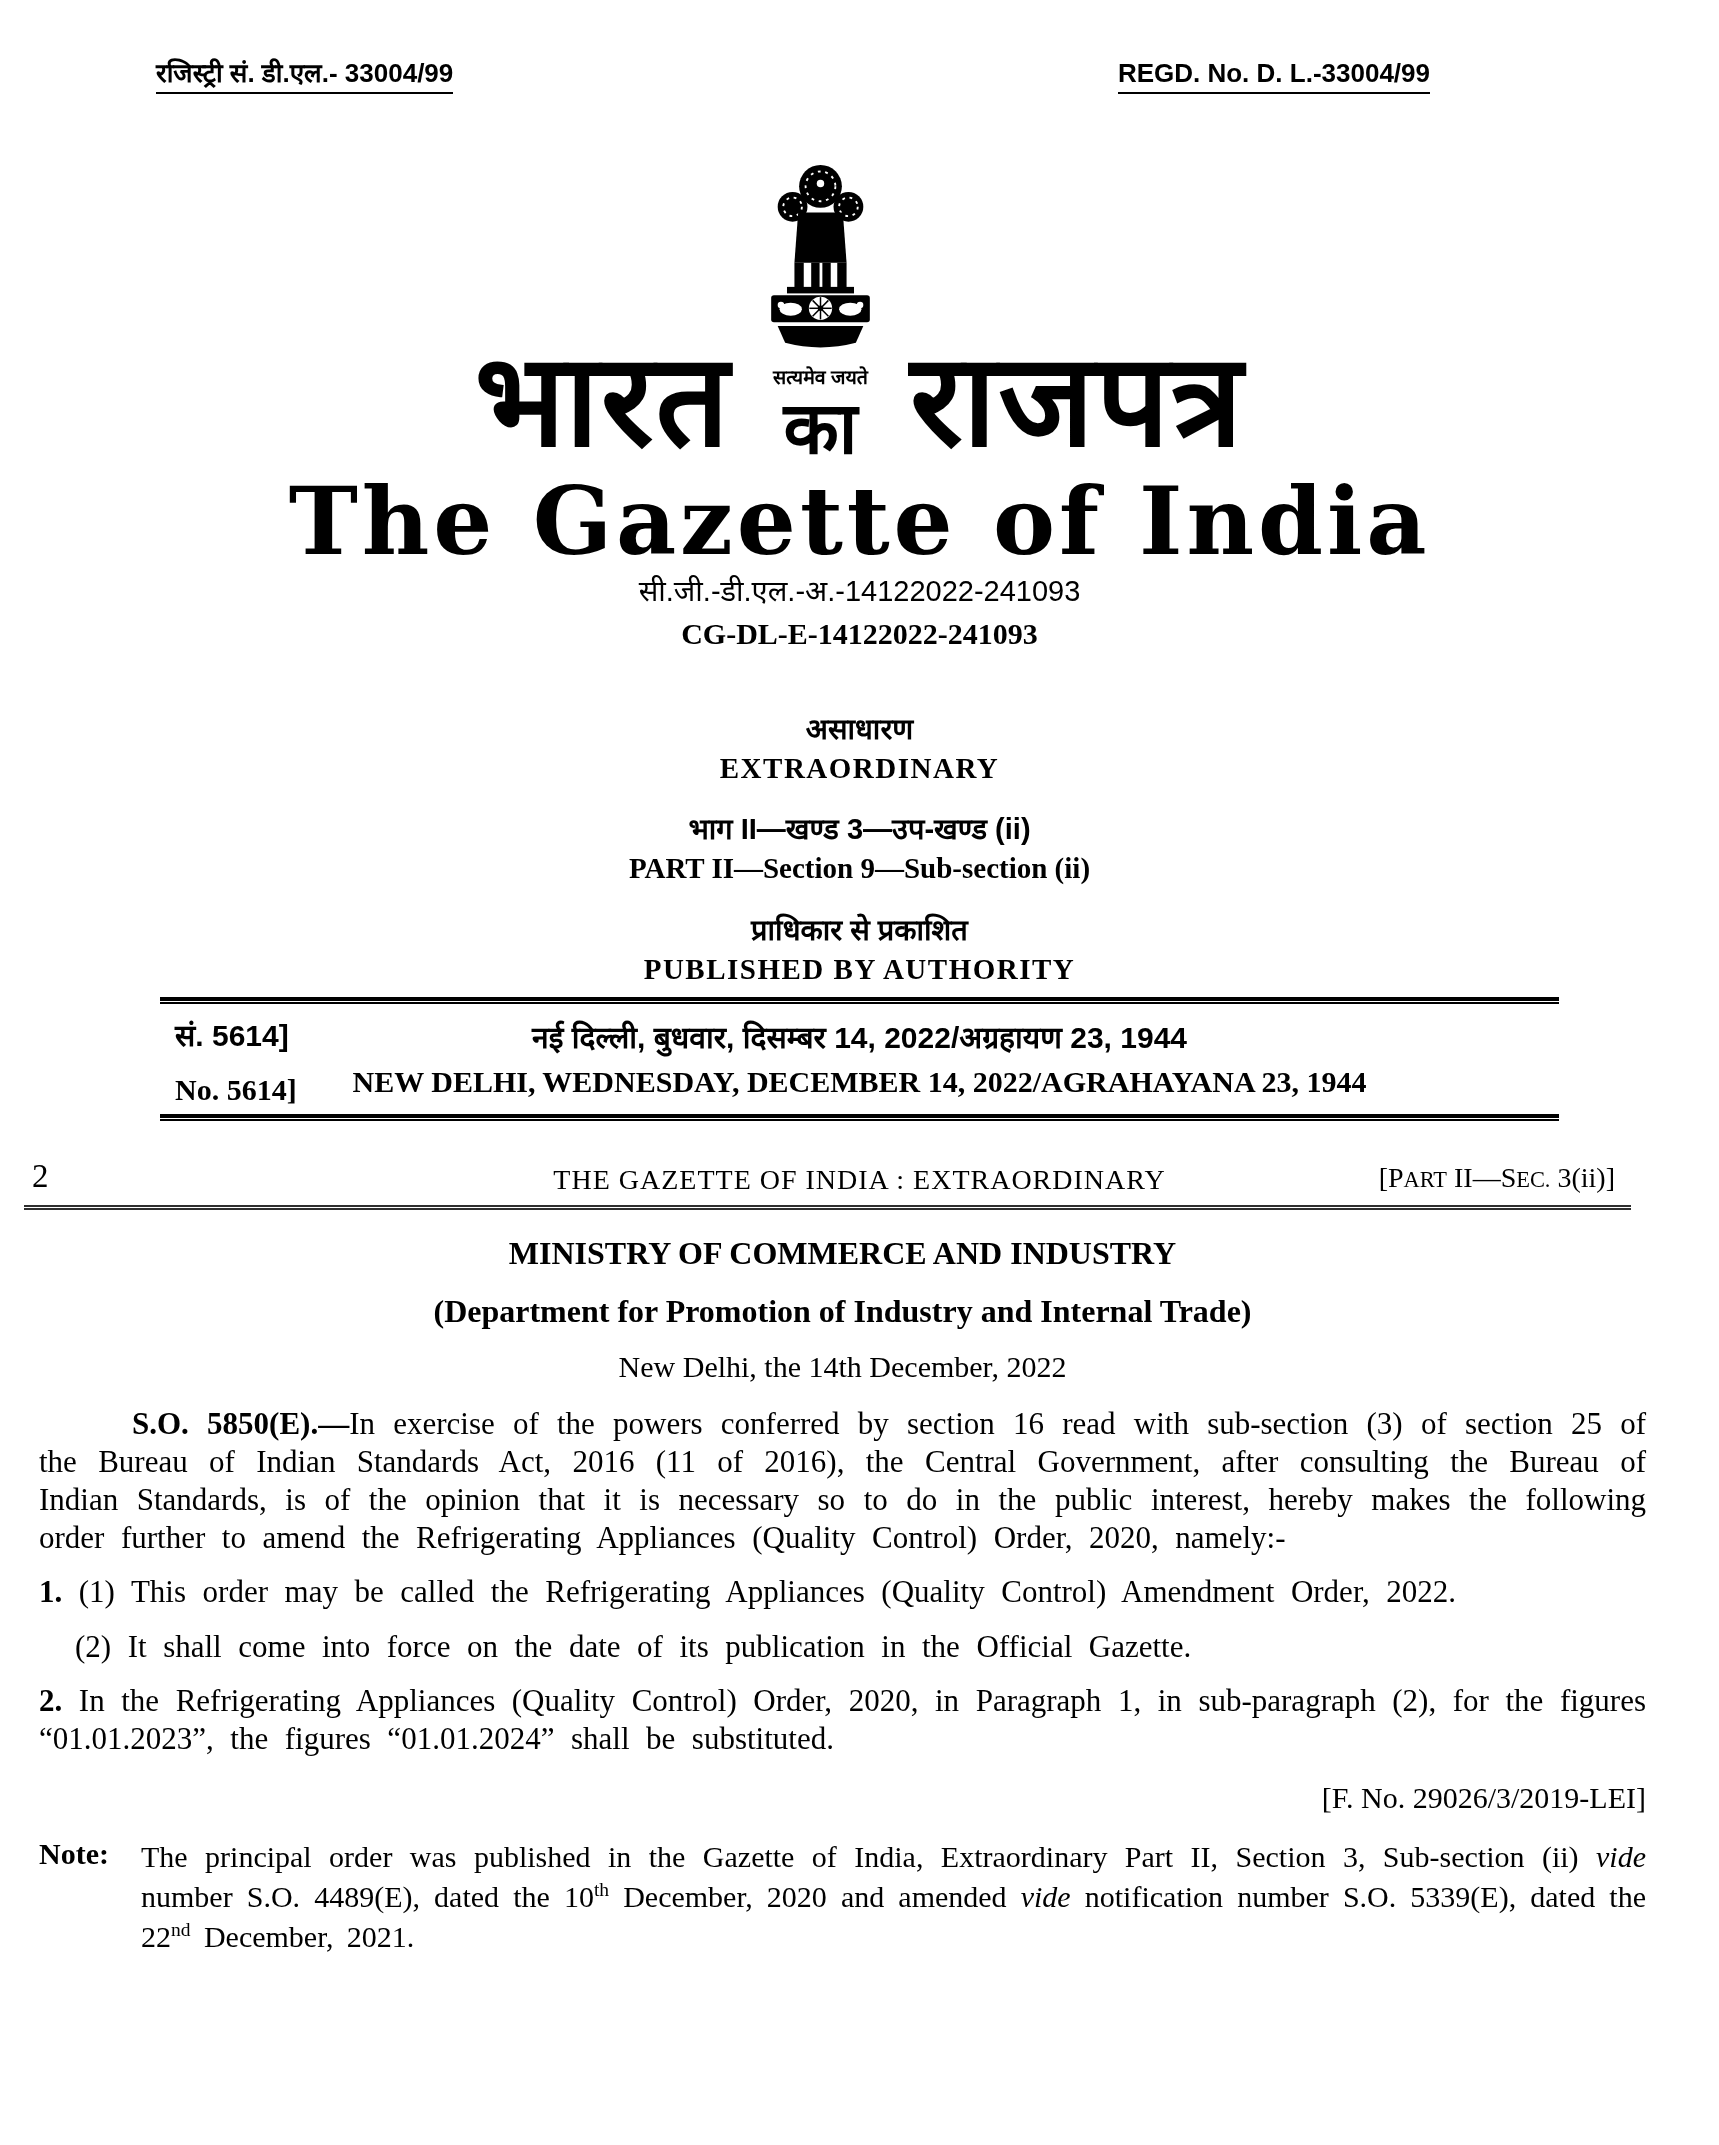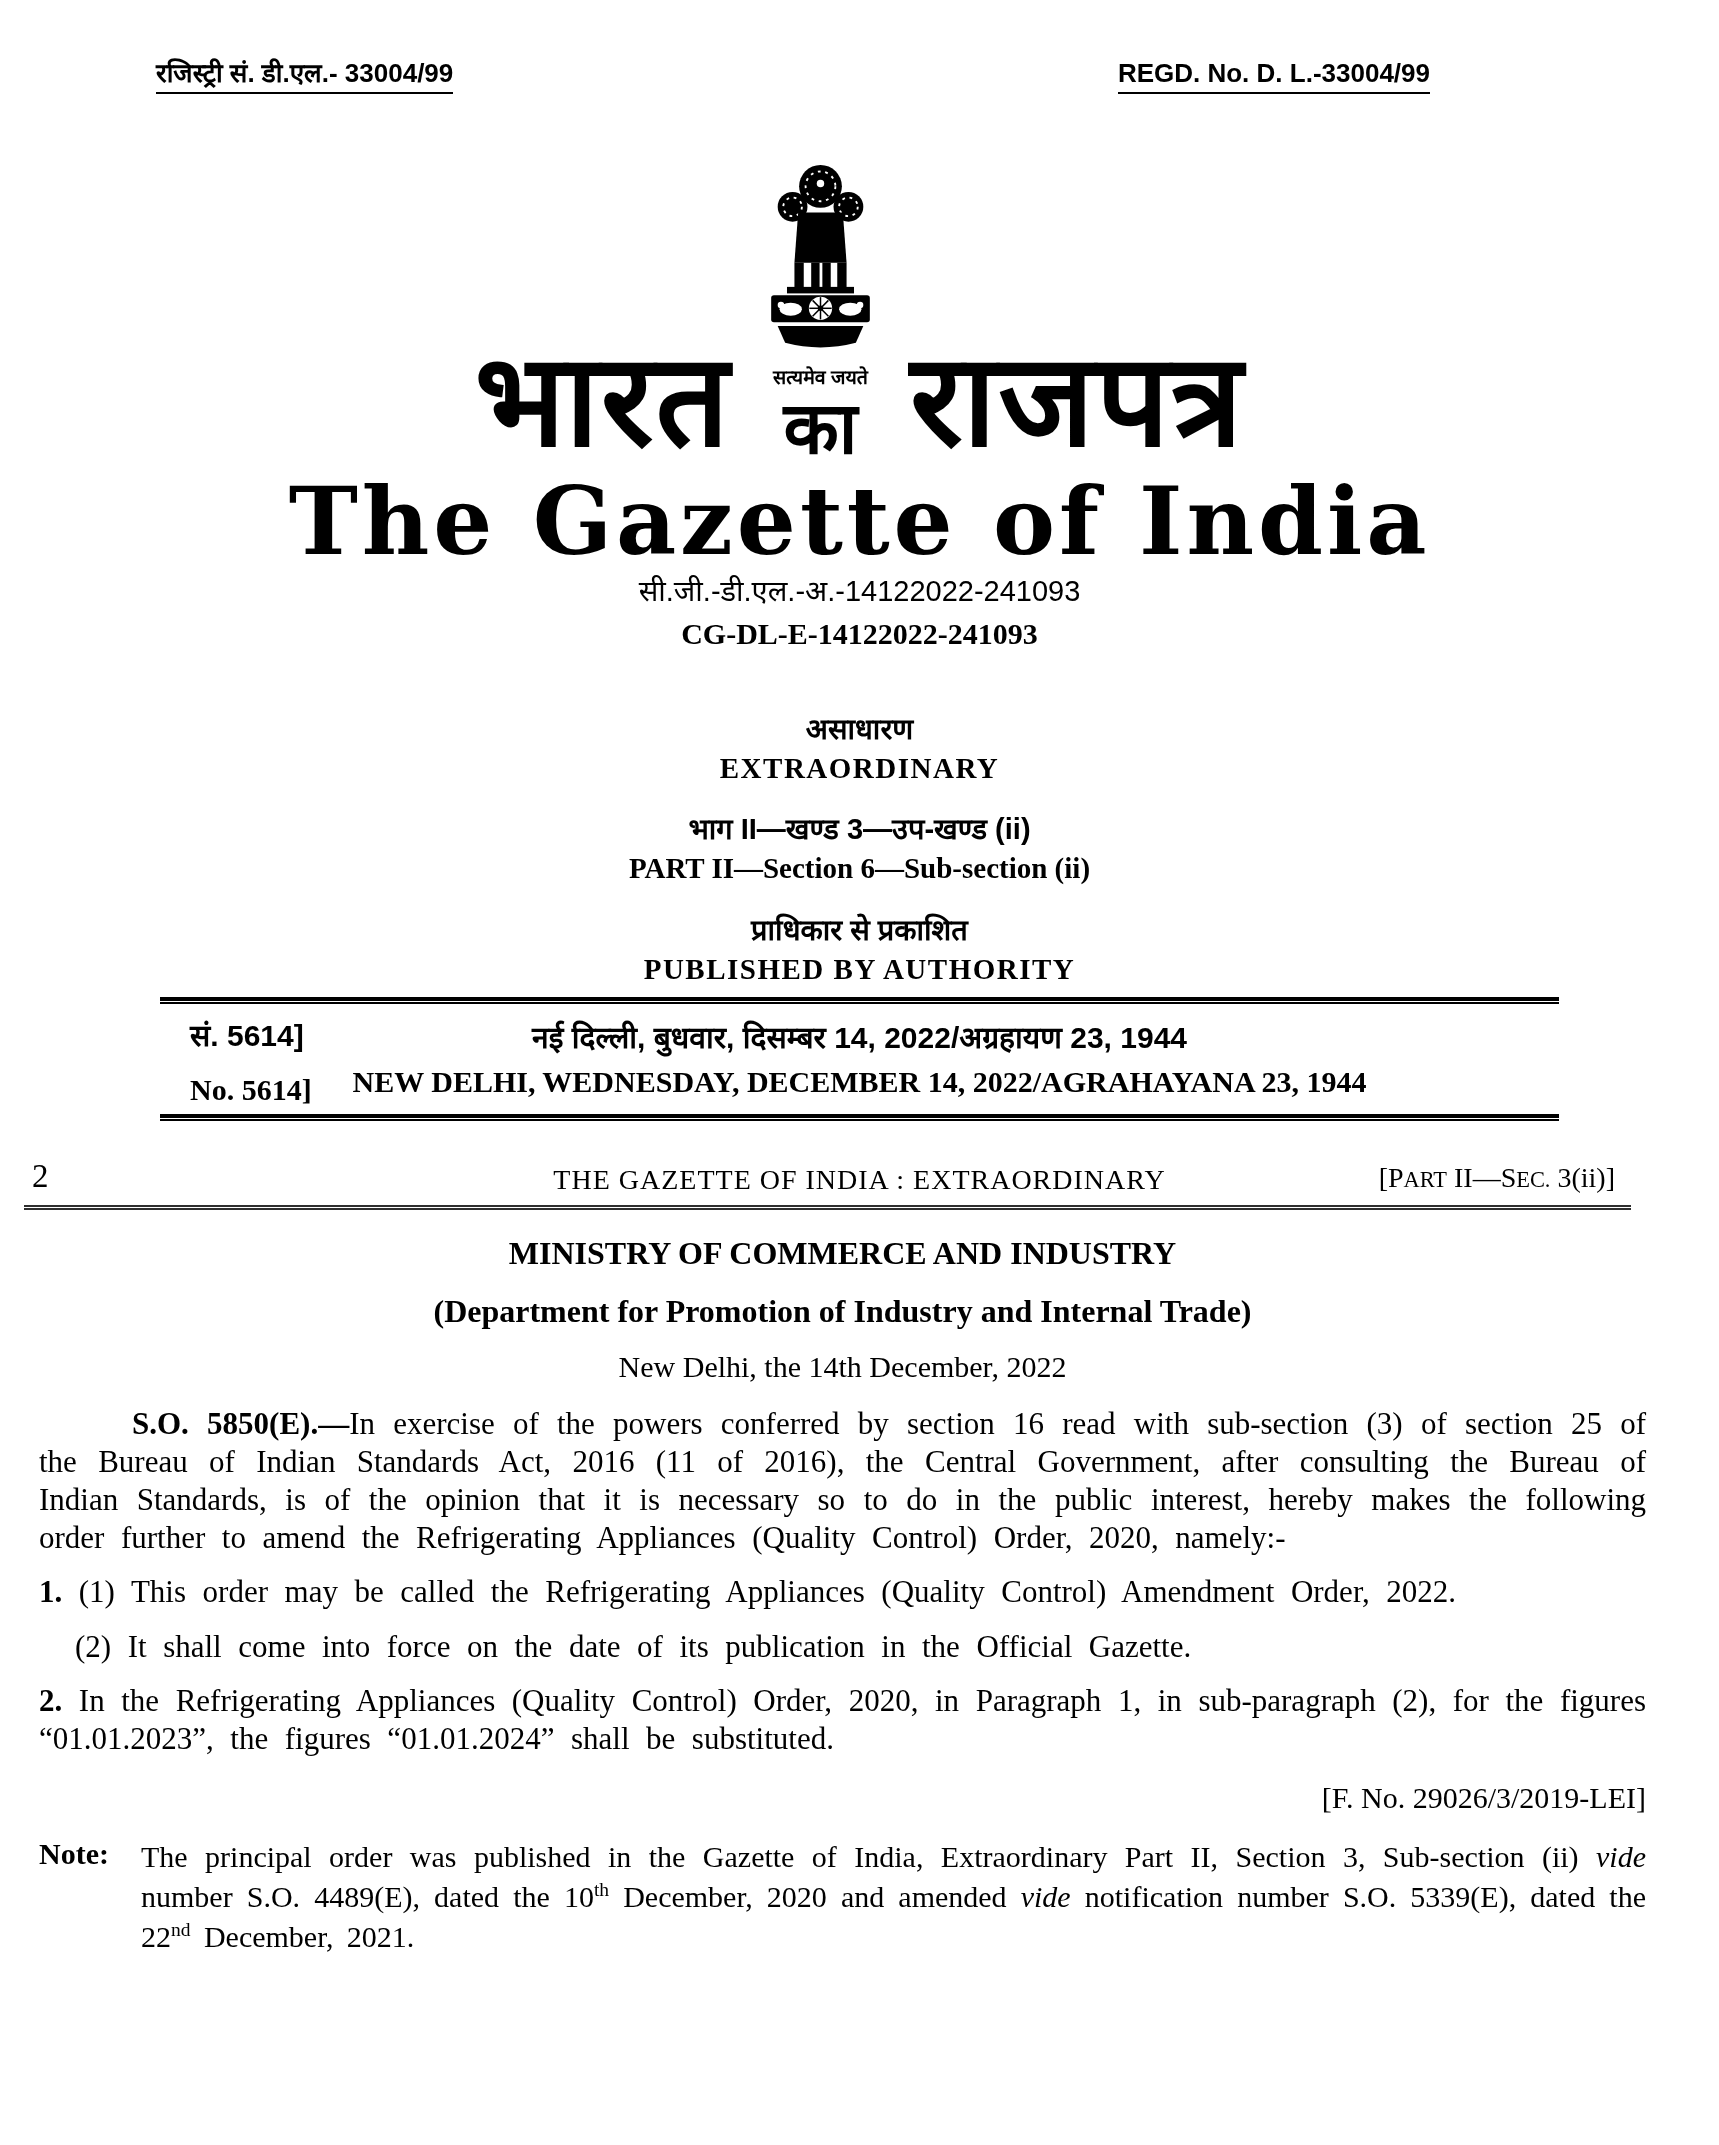--- a/index.html
+++ b/index.html
@@ -29,21 +29,21 @@
   .classification { text-align:center; margin-top:57px; }
   .cls-hi { font-family:"Liberation Sans", sans-serif; font-weight:bold; font-size:29px; }
   .cls-en { font-weight:bold; font-size:29px; margin-top:4.9px; }
   .ls { letter-spacing:1.5px; }
   .cls-gap { height:23.4px; }
   
   .issue-block { width:1399px; margin:11.7px auto 0 auto; }
   .rule-double { height:6.8px; border-top:4.9px solid #000; border-bottom:2px solid #000; }
   .issue-row { position:relative; padding:11.7px 0 2px 0; }
   .issue-row.last { padding:5.9px 0 15.6px 0; }
-  .issue-no { position:absolute; left:30px; top:50%; transform:translateY(-42%); font-weight:bold; font-size:30px; white-space:nowrap; }
+  .issue-no { position:absolute; left:15px; top:50%; transform:translateY(-42%); font-weight:bold; font-size:30px; white-space:nowrap; }
   .issue-no.hi, .issue-date.hi { font-family:"Liberation Sans", sans-serif; }
   .issue-date { display:block; text-align:center; font-weight:bold; font-size:30px; }
   
   .running-head { position:relative; margin-top:37px; height:41px; }
   .page-no { position:absolute; left:32px; top:0; font-size:33px; }
   .rh-center { display:block; text-align:center; font-size:28px; letter-spacing:1px; padding-top:5.9px; }
   .rh-right { position:absolute; right:104px; top:3.9px; font-size:28px; white-space:nowrap; }
   .rh-right .sc { font-size:22.4px; }
   .rh-rule { margin:5.9px 0 0 24.4px; width:1607px; height:4.9px;
     border-top:2.9px solid #2e2e2e; border-bottom:2.9px solid #2e2e2e; }
@@ -120,21 +120,21 @@
   <div class="codes">
     <div class="code-hi">सी.जी.-डी.एल.-अ.-14122022-241093</div>
     <div class="code-en">CG-DL-E-14122022-241093</div>
   </div>
 
   <div class="classification">
     <div class="cls-hi">असाधारण</div>
     <div class="cls-en ls">EXTRAORDINARY</div>
     <div class="cls-gap"></div>
     <div class="cls-hi">भाग II—खण्ड 3—उप-खण्ड (ii)</div>
-    <div class="cls-en">PART II—Section 6—Sub-section (ii)</div>
+    <div class="cls-en">PART II—Section 9—Sub-section (ii)</div>
     <div class="cls-gap"></div>
     <div class="cls-hi">प्राधिकार से प्रकाशित</div>
     <div class="cls-en ls">PUBLISHED BY AUTHORITY</div>
   </div>
 
   <div class="issue-block">
     <div class="rule-double"></div>
     <div class="issue-row">
       <span class="issue-no hi">सं.  5614]</span>
       <span class="issue-date hi">नई दिल्ली, बुधवार, दिसम्बर 14, 2022/अग्रहायण 23, 1944</span>

